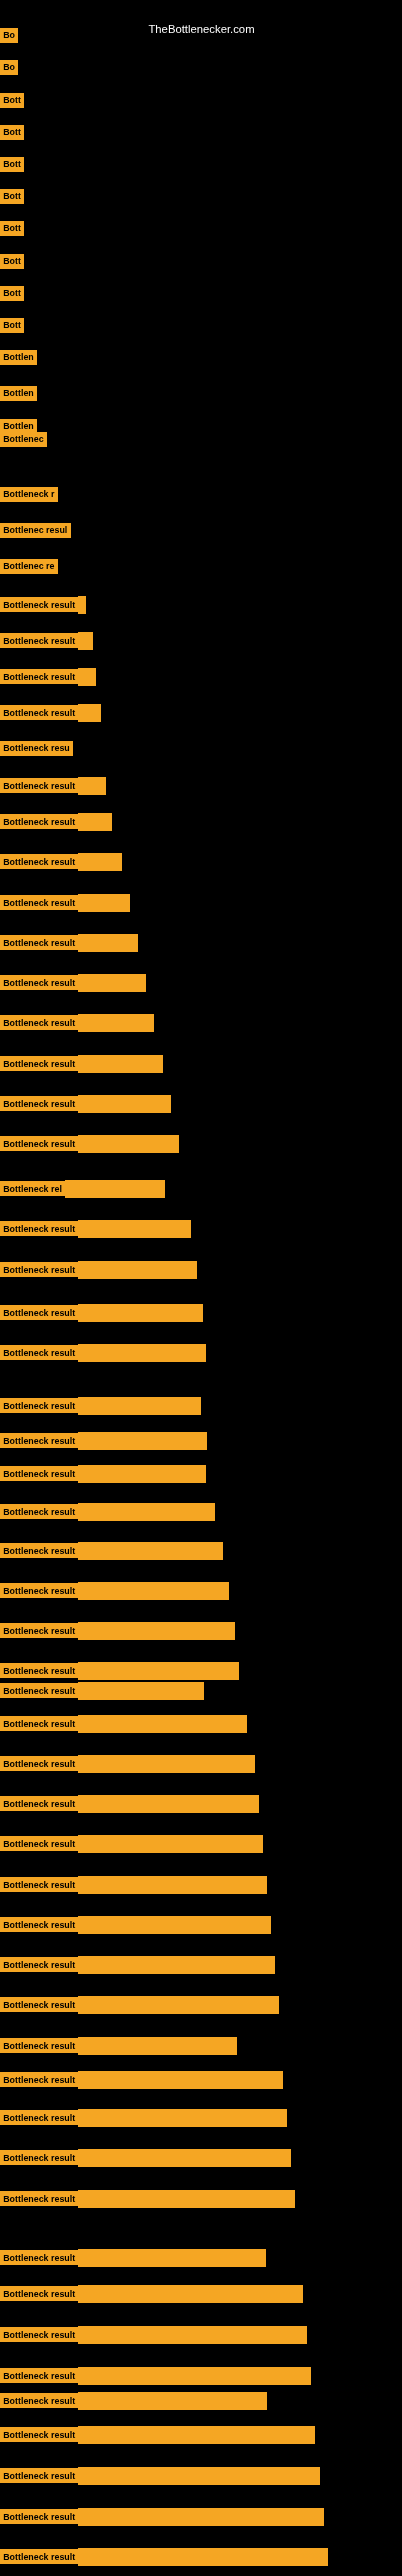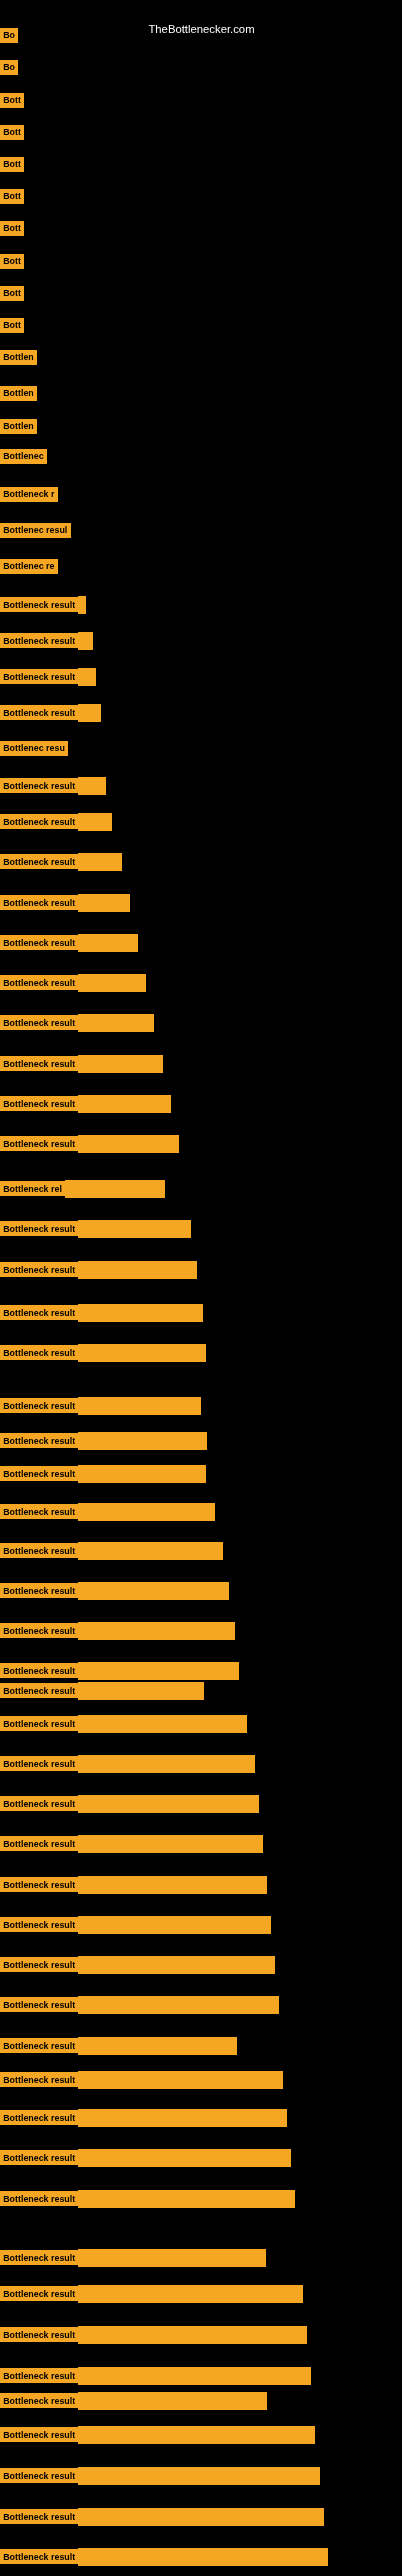--- a/index.html
+++ b/index.html
@@ -86,21 +86,21 @@
     </div>
     <div class="bottleneck-item" style="top: 350px;">
       <span class="bottleneck-label">Bottlen</span>
     </div>
     <div class="bottleneck-item" style="top: 386px;">
       <span class="bottleneck-label">Bottlen</span>
     </div>
     <div class="bottleneck-item" style="top: 419px;">
       <span class="bottleneck-label">Bottlen</span>
     </div>
-    <div class="bottleneck-item" style="top: 449px;">
+    <div class="bottleneck-item" style="top: 432px;">
       <span class="bottleneck-label">Bottlenec</span>
     </div>
     <div class="bottleneck-item" style="top: 487px;">
       <span class="bottleneck-label">Bottleneck r</span>
     </div>
     <div class="bottleneck-item" style="top: 523px;">
       <span class="bottleneck-label">Bottlenec resul</span>
     </div>
     <div class="bottleneck-item" style="top: 559px;">
       <span class="bottleneck-label">Bottlenec re</span>
@@ -115,21 +115,21 @@
     </div>
     <div class="bottleneck-item" style="top: 668px;">
       <span class="bottleneck-label">Bottleneck result</span>
       <span class="bottleneck-bar" style="width: 17.7px;"></span>
     </div>
     <div class="bottleneck-item" style="top: 704px;">
       <span class="bottleneck-label">Bottleneck result</span>
       <span class="bottleneck-bar" style="width: 22.5px;"></span>
     </div>
     <div class="bottleneck-item" style="top: 741px;">
-      <span class="bottleneck-label">Bottlenec resu</span>
+      <span class="bottleneck-label">Bottleneck resu</span>
     </div>
     <div class="bottleneck-item" style="top: 777px;">
       <span class="bottleneck-label">Bottleneck result</span>
       <span class="bottleneck-bar" style="width: 28px;"></span>
     </div>
     <div class="bottleneck-item" style="top: 813px;">
       <span class="bottleneck-label">Bottleneck result</span>
       <span class="bottleneck-bar" style="width: 34px;"></span>
     </div>
     <div class="bottleneck-item" style="top: 853px;">

